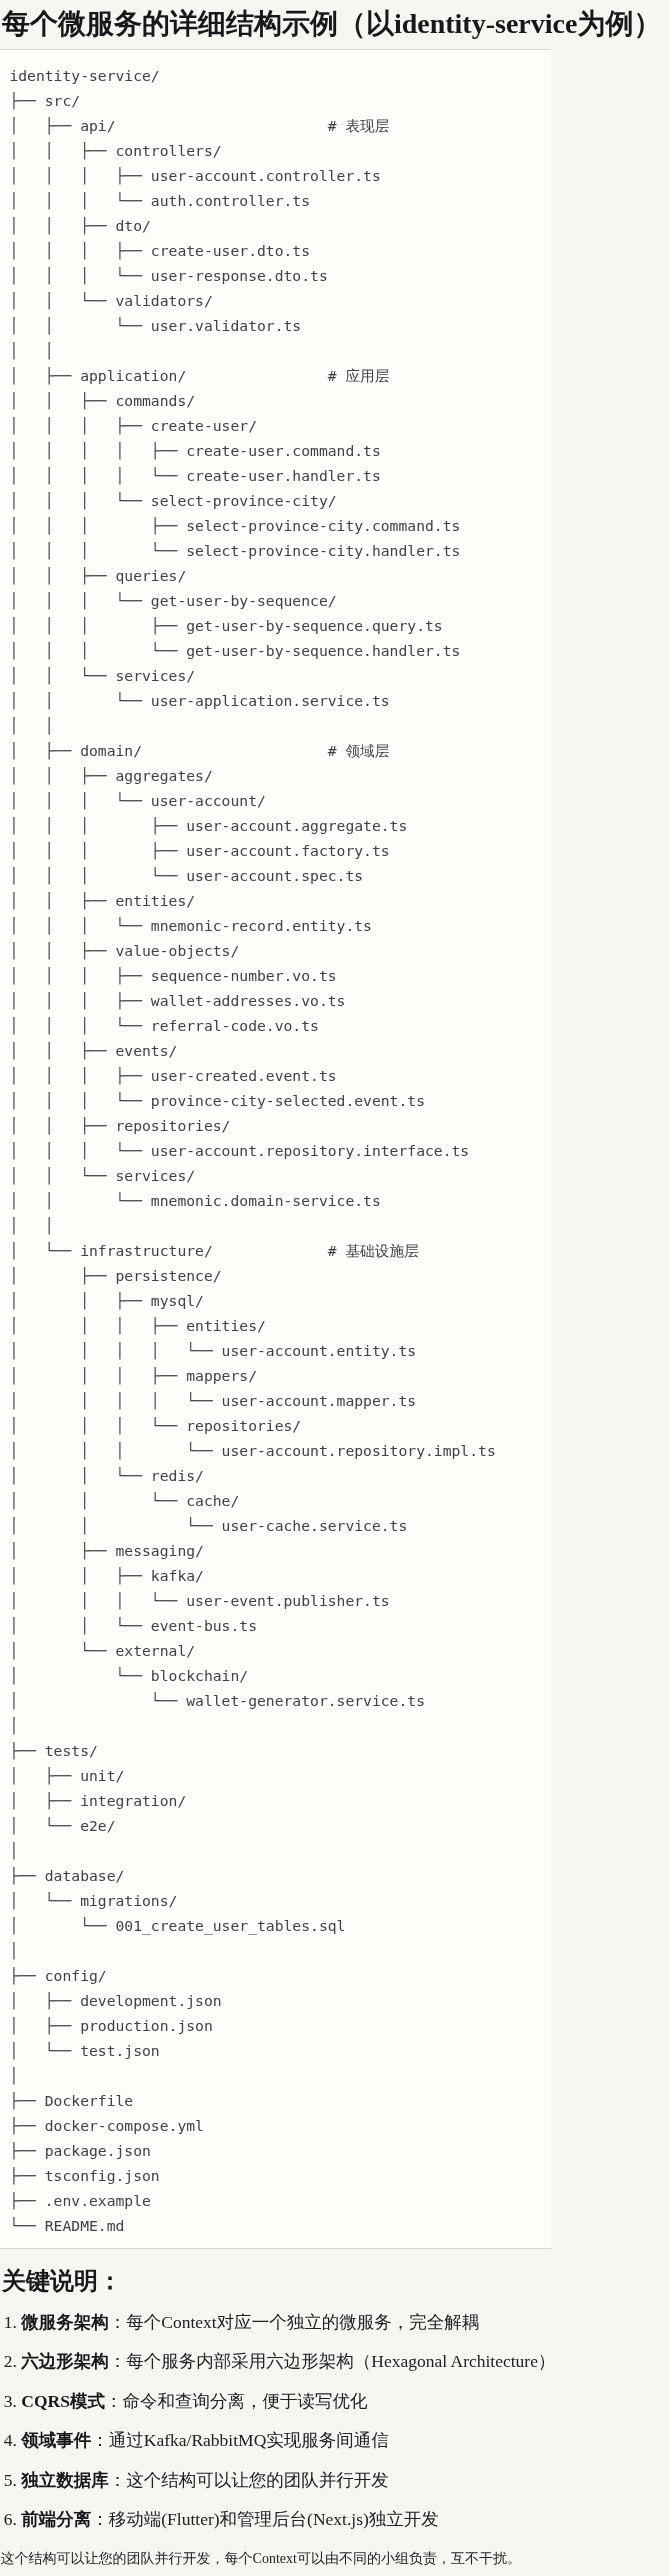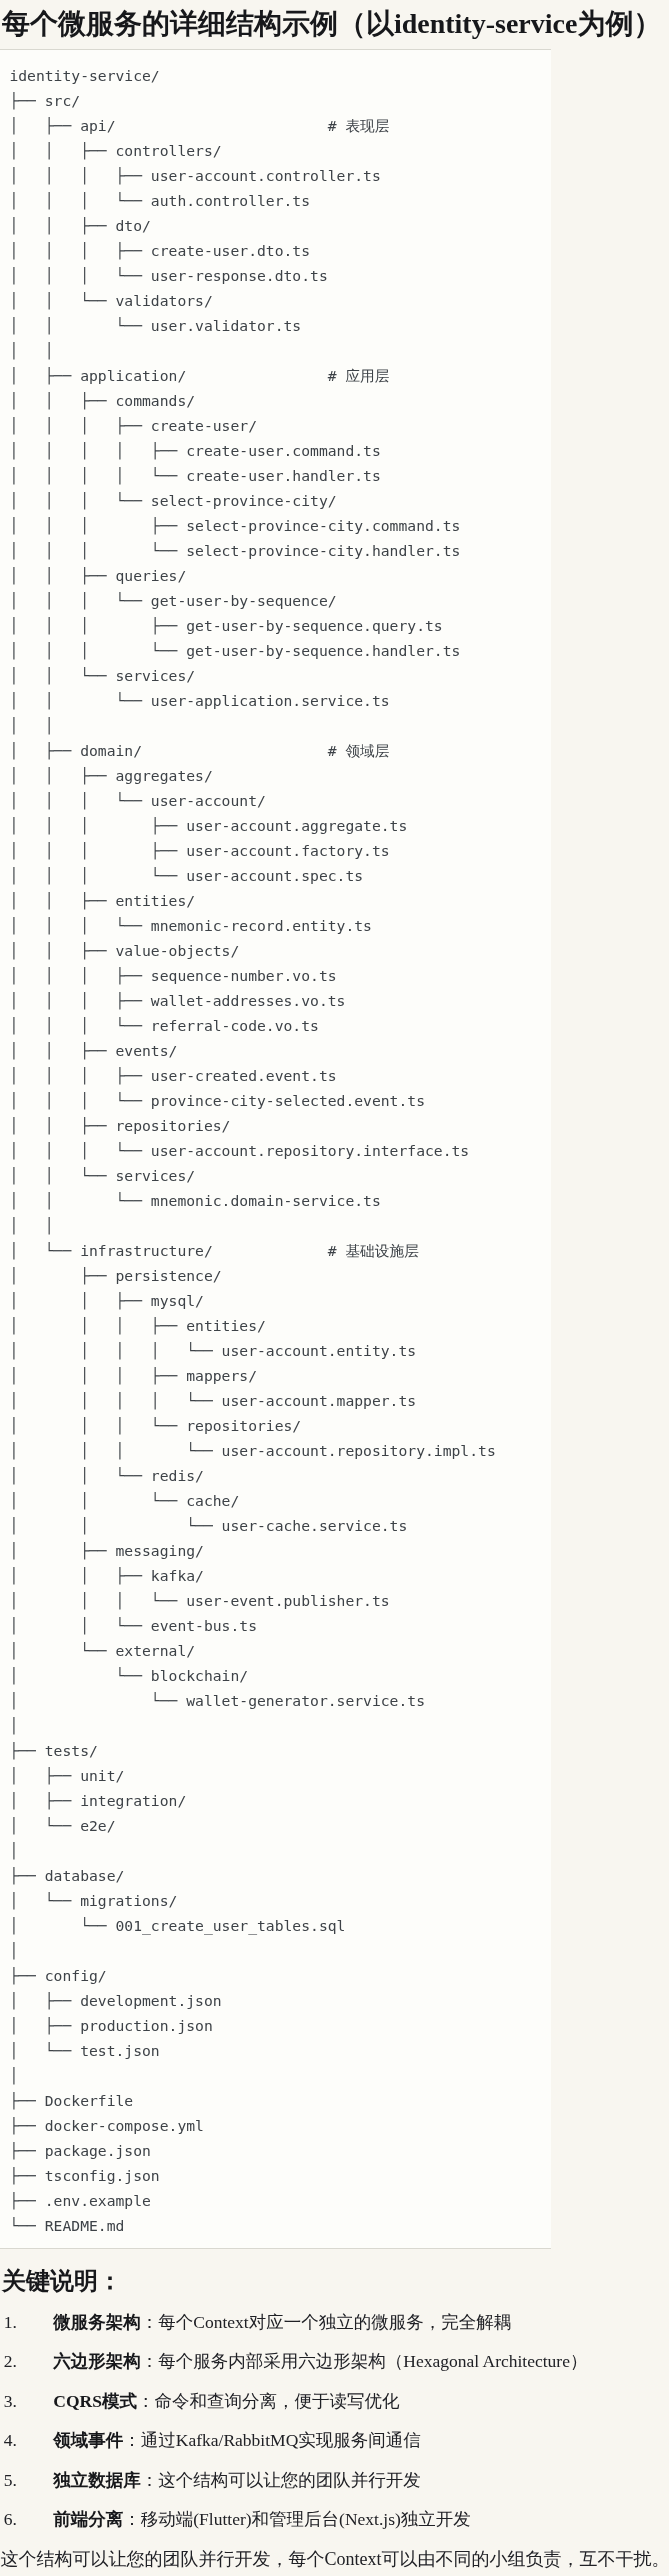--- a/index.html
+++ b/index.html
@@ -57,25 +57,24 @@
     color: #202126;
     margin-bottom: 17px;
     white-space: nowrap;
   }
   .notes-item .item-num {
     font-family: "Liberation Serif", "DejaVu Serif", serif;
   }
   .notes-item .item-term {
     font-weight: bold;
     color: #17181b;
-    margin-left: 32px;
   }
   .closing-para {
     margin: 15.6px 0 0 0.6px;
-    font-size: 18px;
+    font-size: 14px;
     line-height: 22.5px;
     color: #202126;
     white-space: nowrap;
   }
 </style>
 </head>
 <body>
 
 <div class="doc">
 

